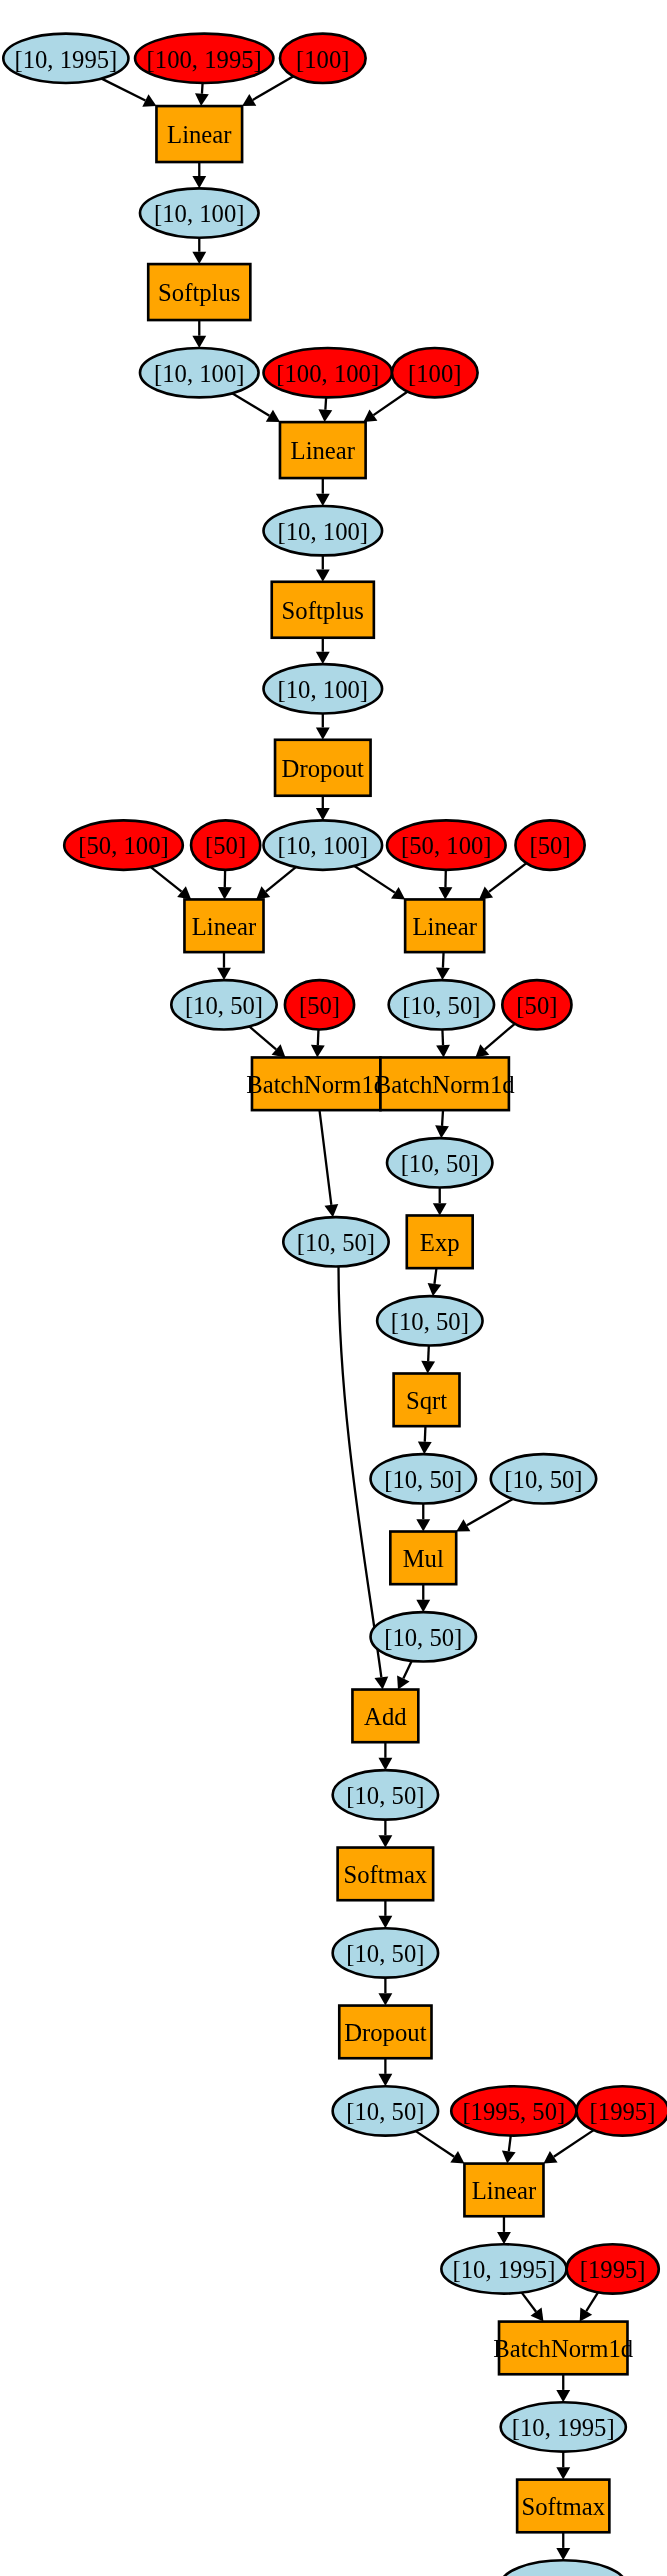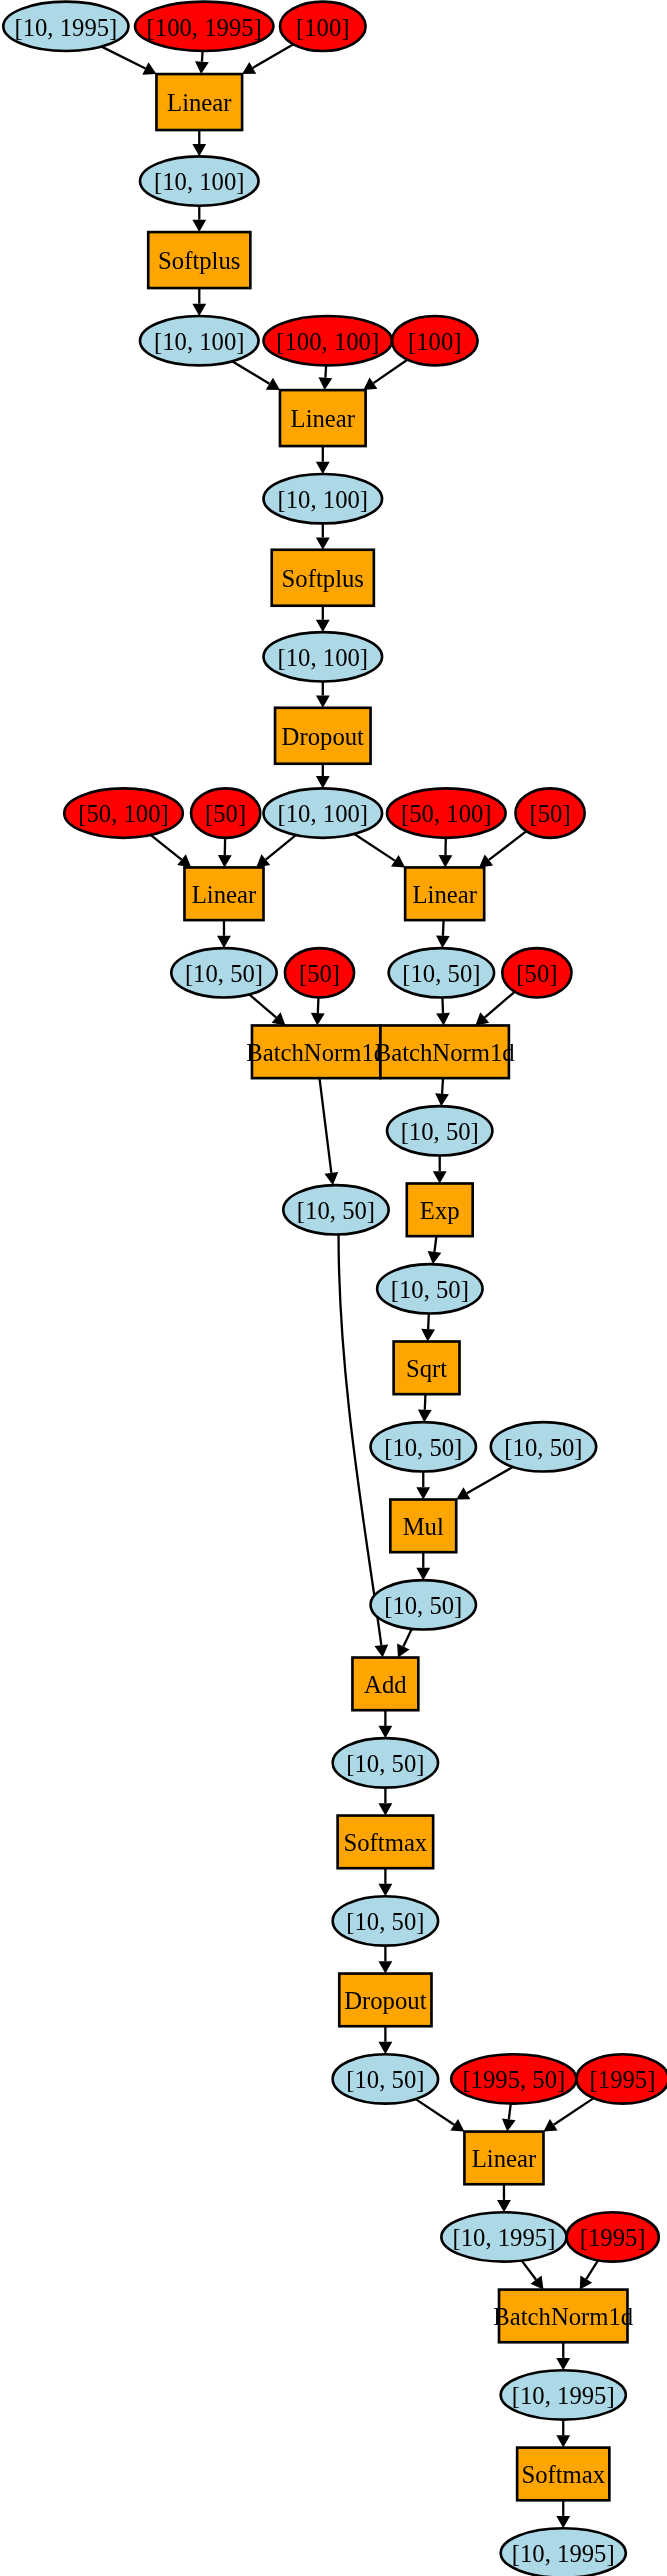--- a/index.html
+++ b/index.html
@@ -11,20 +11,21 @@
     width: 667px;
     height: 2576px;
     font-family: "Liberation Serif", serif;
     overflow: hidden;
   }
   #graph-root {
     position: relative;
     width: 667px;
     height: 2281px;
     background: #ffffff;
+    margin-top: 32px;
   }
   svg#graph-svg {
     display: block;
     width: 667px;
     height: 2576px;
   }
   .node-ellipse {
     stroke: #000000;
     stroke-width: 1.6;
   }

